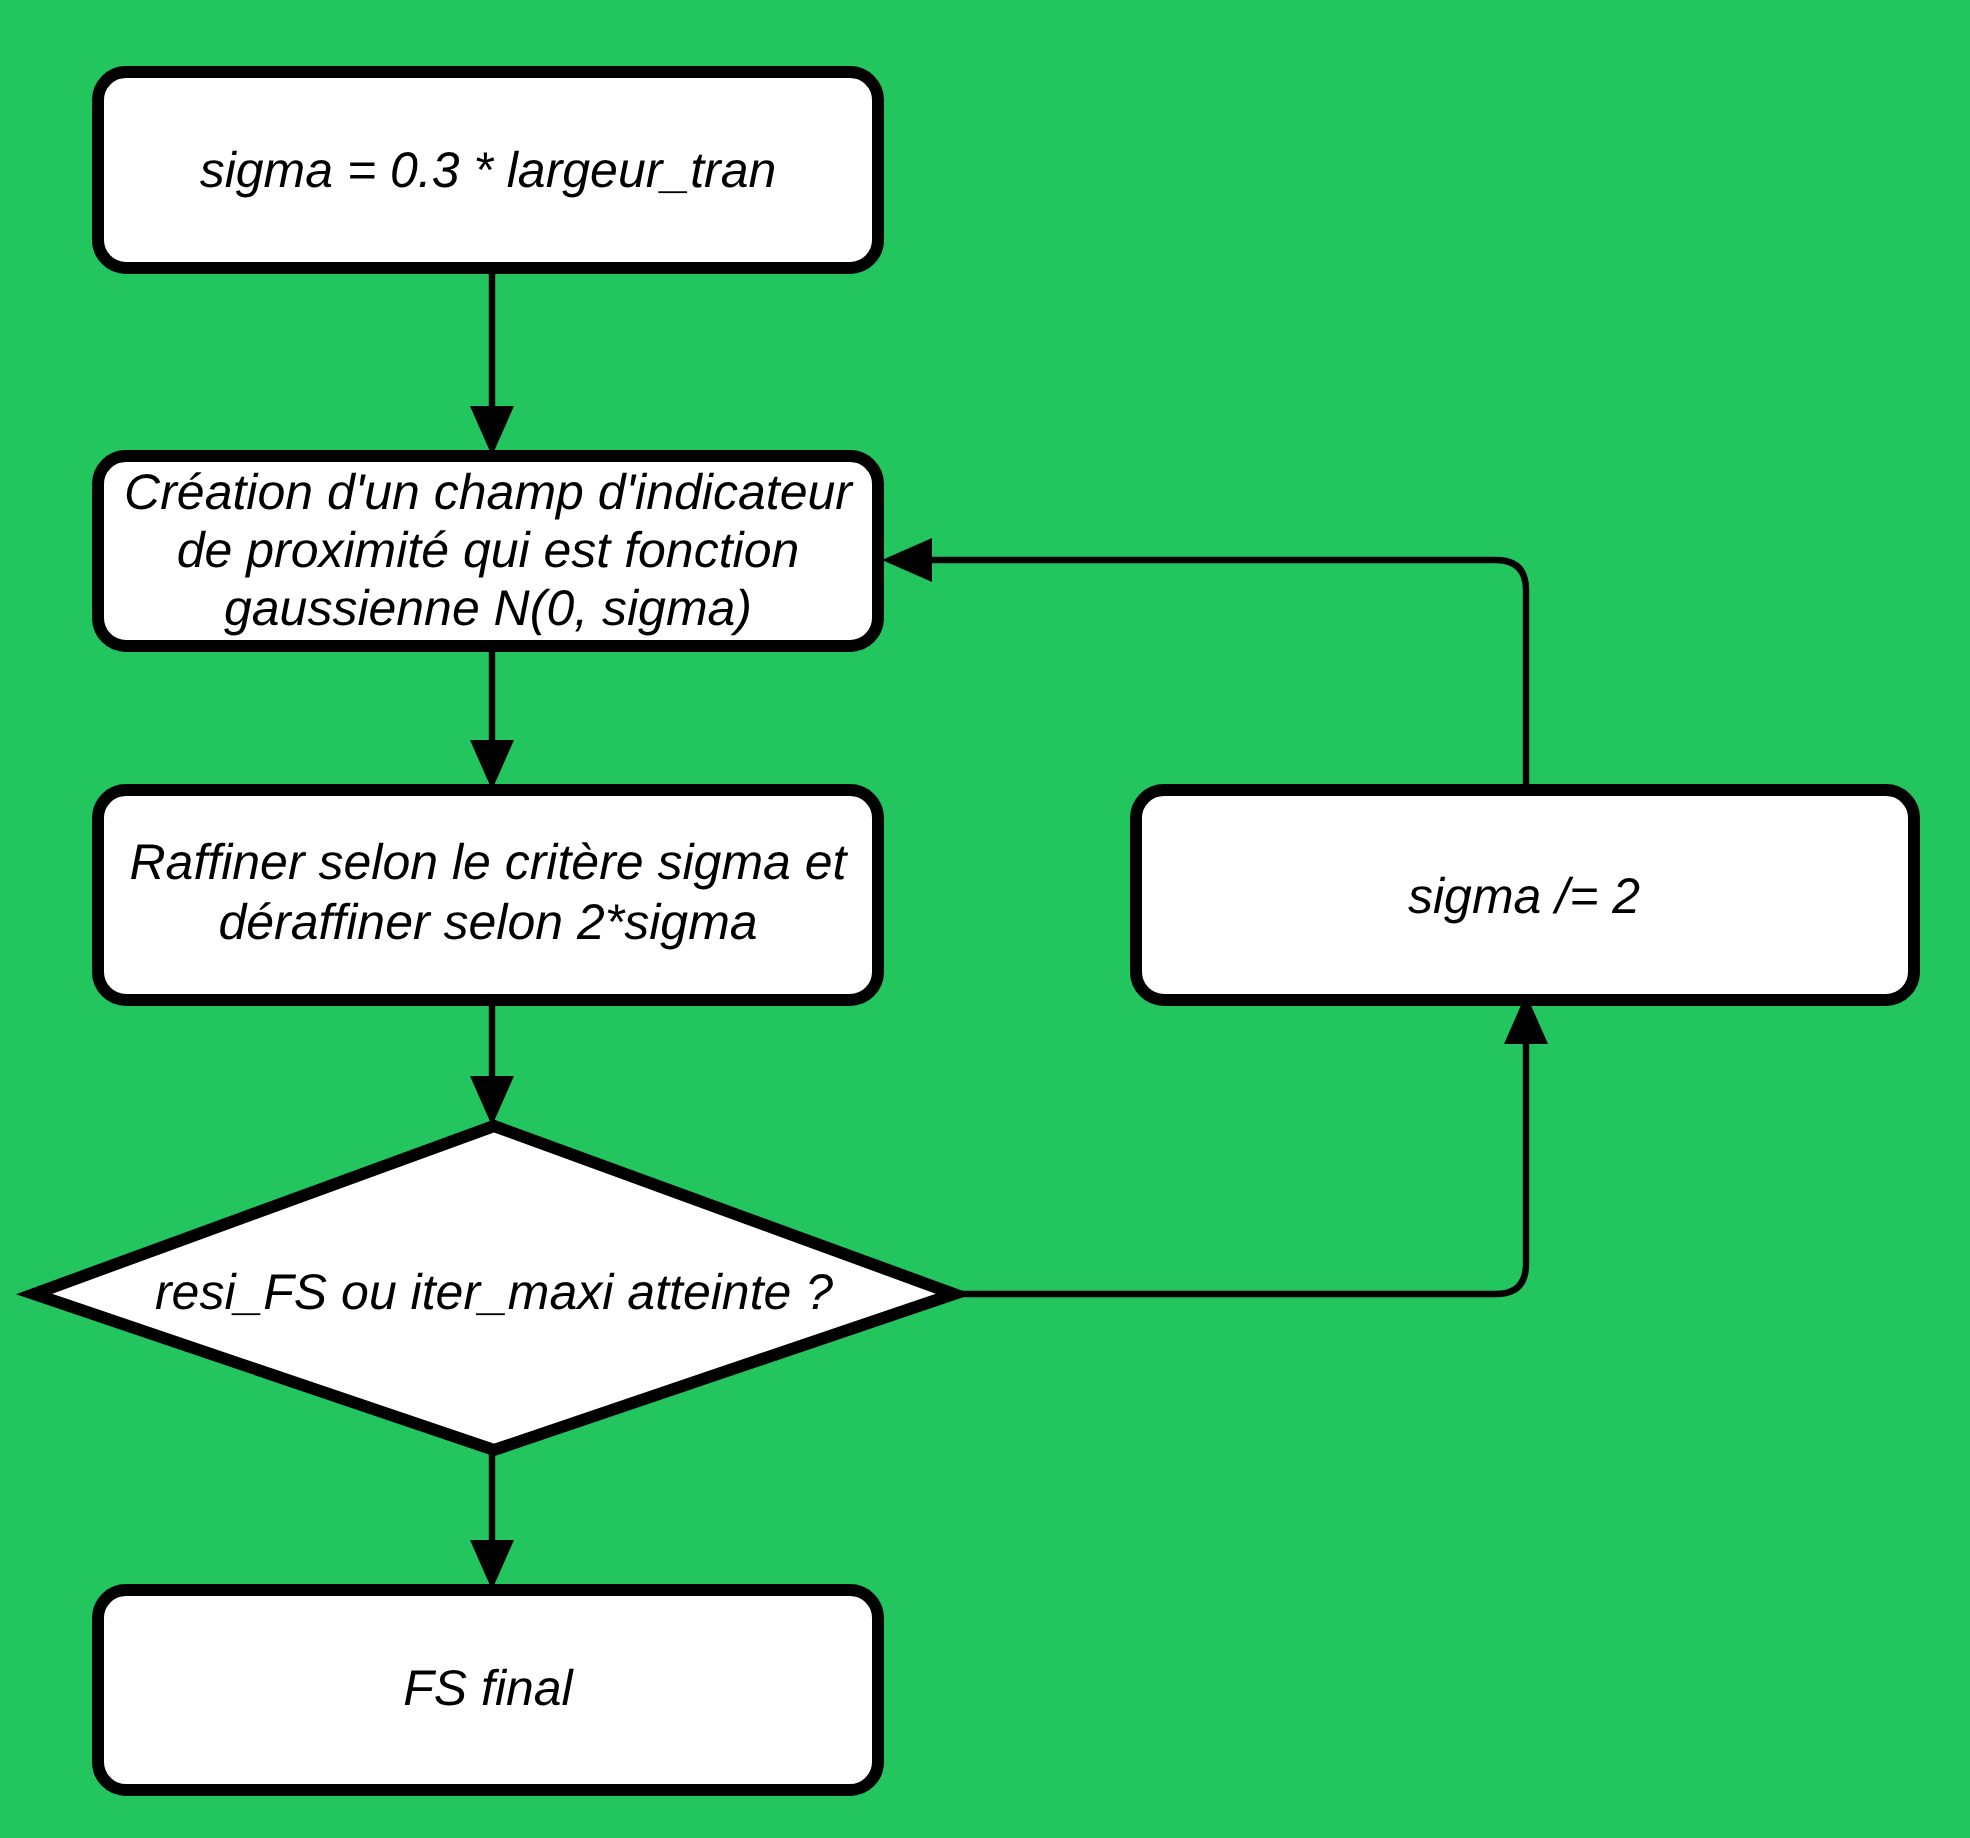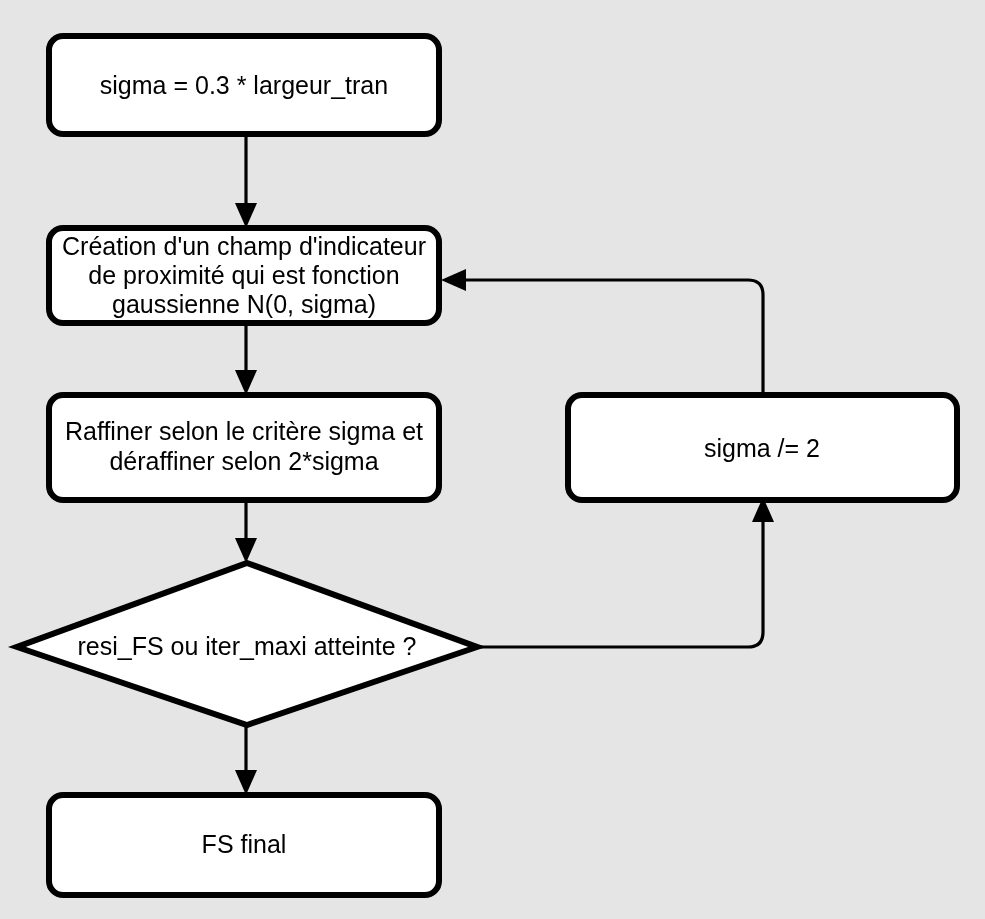--- a/index.html
+++ b/index.html
@@ -11,21 +11,22 @@
   body {
     width: 985px;
     height: 919px;
     font-family: "Liberation Sans", sans-serif;
     overflow: hidden;
   }
   #flow-wrap {
     position: relative;
     width: 985px;
     height: 919px;
-    background: #e5e5e5;
+    background: #22c55e;
+    font-style: italic;
   }
   svg#flow-svg {
     display: block;
     width: 985px;
     height: 919px;
   }
   .node-shape {
     fill: #ffffff;
     stroke: #000000;
     stroke-width: 6;

